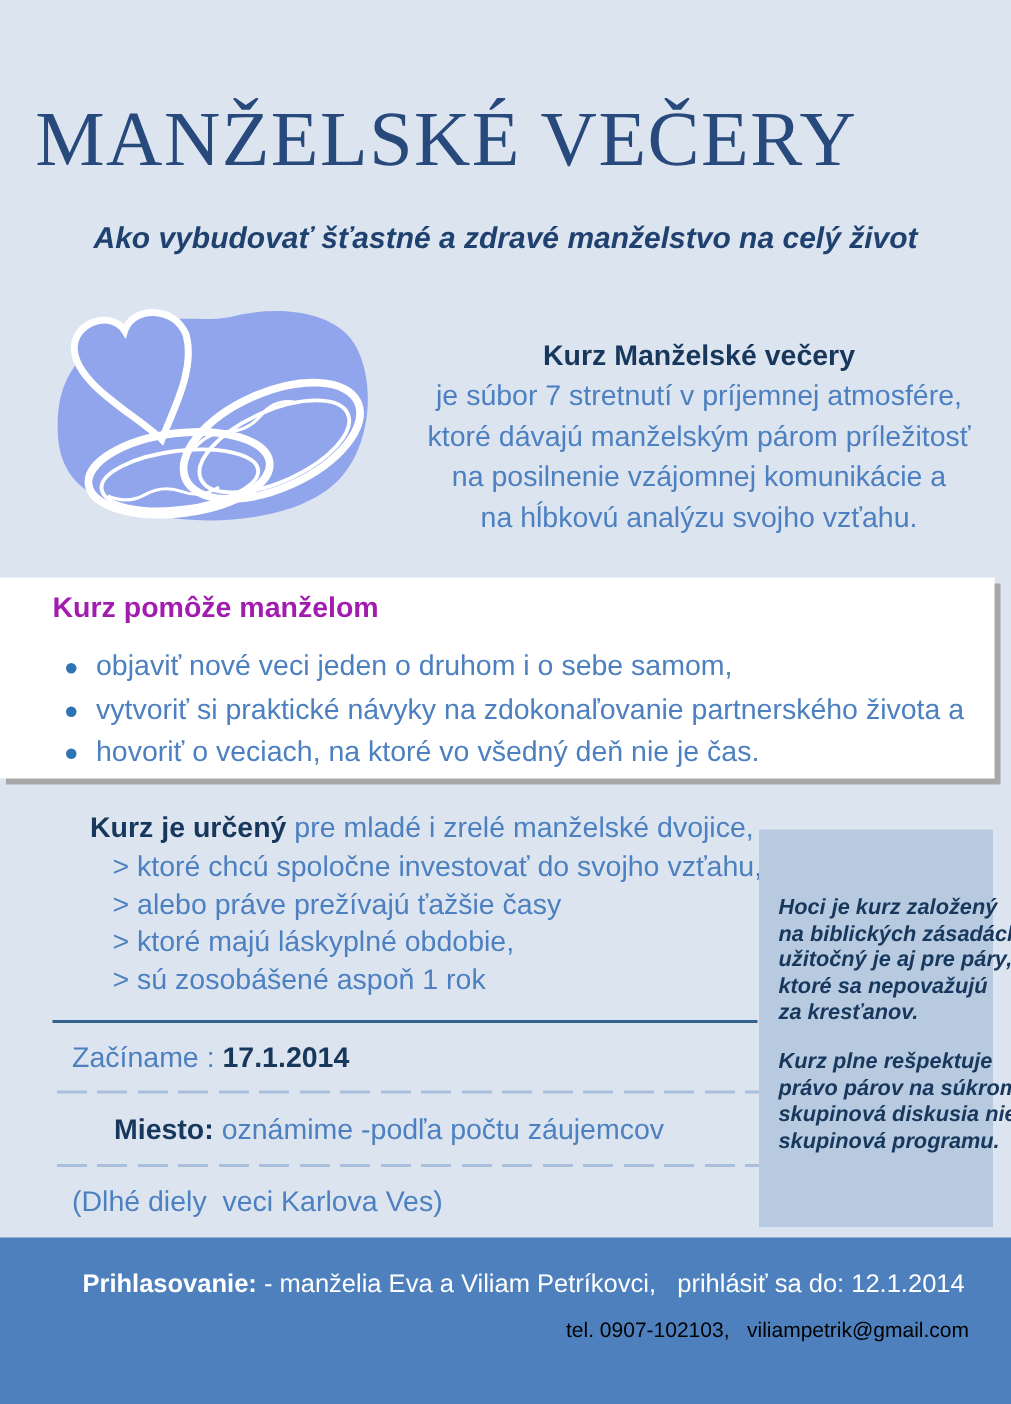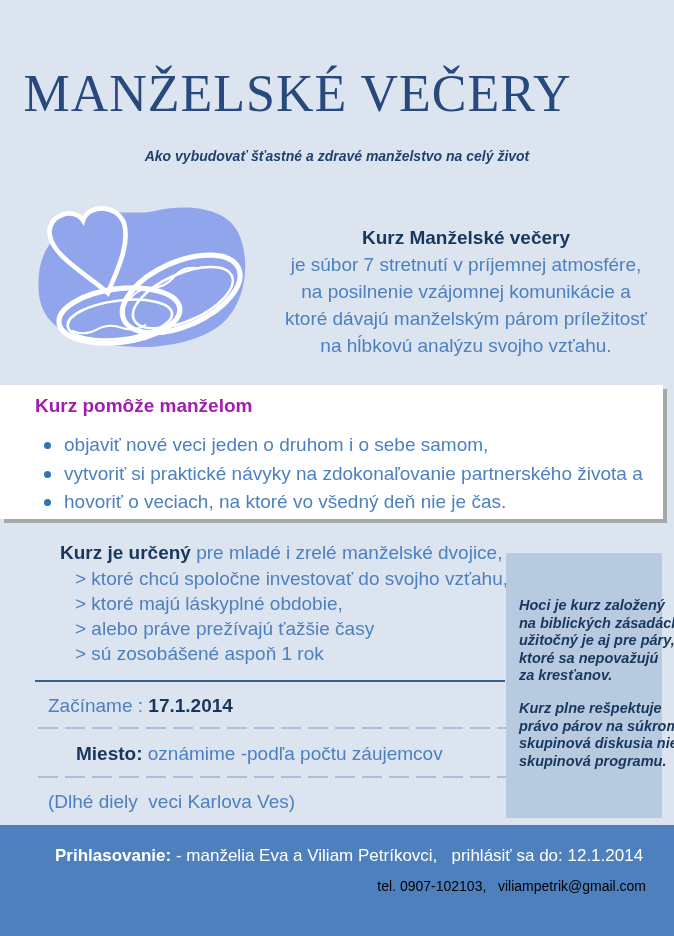--- a/index.html
+++ b/index.html
@@ -3,21 +3,21 @@
 <meta charset="utf-8">
 <style>
   html,body{margin:0;padding:0;}
   body{font-family:"Liberation Sans",sans-serif;}
   .page{position:relative;width:674px;height:936px;background:#dce4ef;overflow:hidden;}
 
   .title{position:absolute;top:64px;left:0;width:595px;text-align:center;
          font-family:"Liberation Serif",serif;font-size:52px;font-weight:400;
          color:#27497b;letter-spacing:1px;white-space:nowrap;}
   .subtitle{position:absolute;top:148px;left:0;width:674px;text-align:center;
-            font-style:italic;font-size:14px;font-weight:600;color:#1f4170;}
+            font-style:italic;font-size:20px;font-weight:600;color:#1f4170;}
 
   .clipart{position:absolute;left:28px;top:196px;width:224px;height:170px;}
 
   .intro{position:absolute;left:258px;top:224px;width:416px;text-align:center;
          font-size:19px;line-height:27px;color:#4d80c0;}
   .intro .hd{font-weight:700;color:#17375d;}
 
   .white-box{position:absolute;left:0;top:385px;width:663px;height:134px;background:#ffffff;
              box-shadow:4px 4px 0 0 #a8a8a8;}
   .white-box .hd{position:absolute;left:35px;top:10px;font-size:19px;font-weight:700;color:#a21caf;}
@@ -75,39 +75,39 @@
         <ellipse cx="295" cy="190" rx="122" ry="62" fill="none" stroke="#ffffff" stroke-width="10"></ellipse>
         <ellipse cx="295" cy="198" rx="104" ry="46" fill="none" stroke="#ffffff" stroke-width="5"></ellipse>
         <path d="M200,158 q24,-12 48,-2 q24,10 48,-2 q24,-12 46,2" fill="none" stroke="#ffffff" stroke-width="4"></path>
       </g>
     </svg>
   </div>
 
   <div class="intro">
     <div class="hd">Kurz Manželské večery</div>
     <div>je súbor 7 stretnutí v príjemnej atmosfére,</div>
+    <div>ktoré dávajú manželským párom príležitosť</div>
     <div>na posilnenie vzájomnej komunikácie a</div>
-    <div>ktoré dávajú manželským párom príležitosť</div>
     <div>na hĺbkovú analýzu svojho vzťahu.</div>
   </div>
 
   <div class="white-box">
     <div class="hd">Kurz pomôže manželom</div>
     <div class="benefits">
       <div class="benefit"><span class="dot"></span><span>objaviť nové veci jeden o druhom i o sebe samom,</span></div>
       <div class="benefit"><span class="dot"></span><span>vytvoriť si praktické návyky na zdokonaľovanie partnerského života a</span></div>
       <div class="benefit"><span class="dot"></span><span>hovoriť o veciach, na ktoré vo všedný deň nie je čas.</span></div>
     </div>
   </div>
 
   <div class="audience">
     <div class="lead"><b>Kurz je určený</b><span> pre mladé i zrelé manželské dvojice,</span></div>
     <div class="itm">&gt; ktoré chcú spoločne investovať do svojho vzťahu,</div>
+    <div class="itm">&gt; alebo práve prežívajú ťažšie časy</div>
     <div class="itm">&gt; ktoré majú láskyplné obdobie,</div>
-    <div class="itm">&gt; alebo práve prežívajú ťažšie časy</div>
     <div class="itm">&gt; sú zosobášené aspoň 1 rok</div>
   </div>
 
   <div class="sidebar">
     <div class="ln">Hoci je kurz založený</div>
     <div class="ln">na biblických zásadách,</div>
     <div class="ln">užitočný je aj pre páry,</div>
     <div class="ln">ktoré sa nepovažujú</div>
     <div class="ln">za kresťanov.</div>
     <div class="gap"></div>

